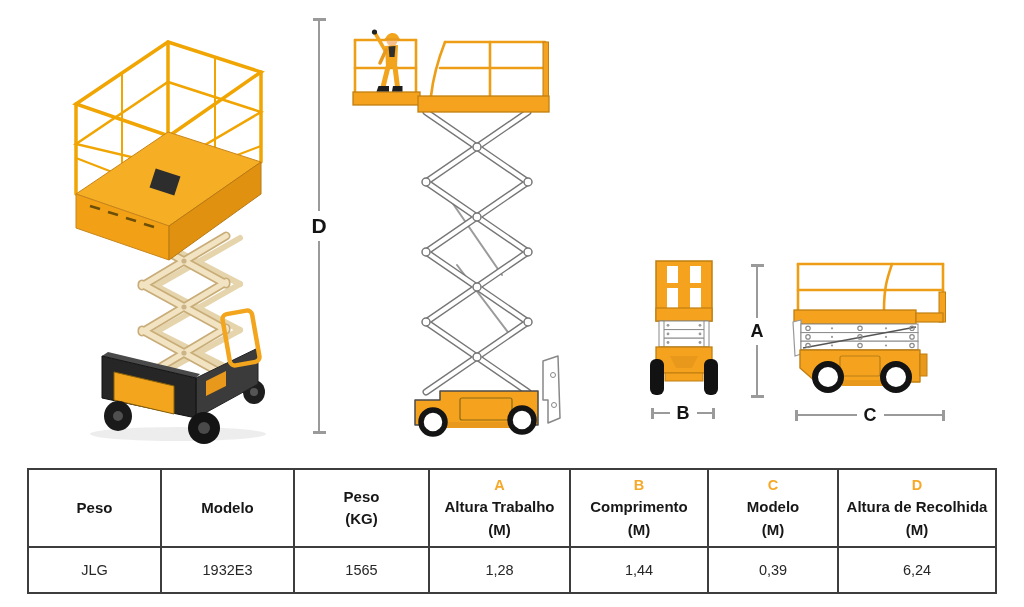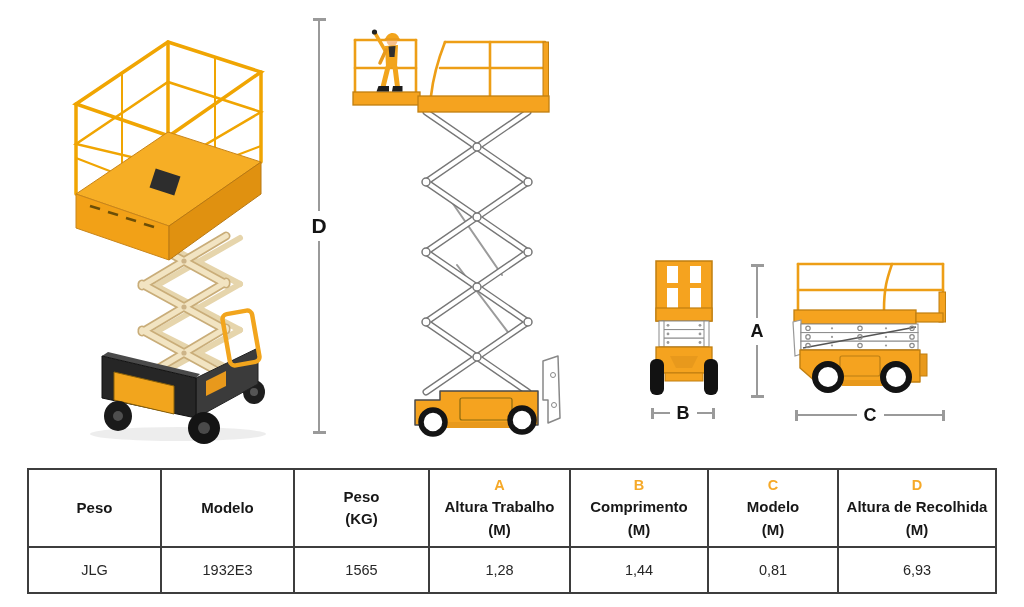--- a/index.html
+++ b/index.html
@@ -373,19 +373,19 @@
         </th>
       </tr>
     </thead>
     <tbody>
       <tr>
         <td>JLG</td>
         <td>1932E3</td>
         <td>1565</td>
         <td>1,28</td>
         <td>1,44</td>
-        <td>0,81</td>
-        <td>6,93</td>
+        <td>0,39</td>
+        <td>6,24</td>
       </tr>
     </tbody>
   </table>
 
 </div>
 
 </body></html>

